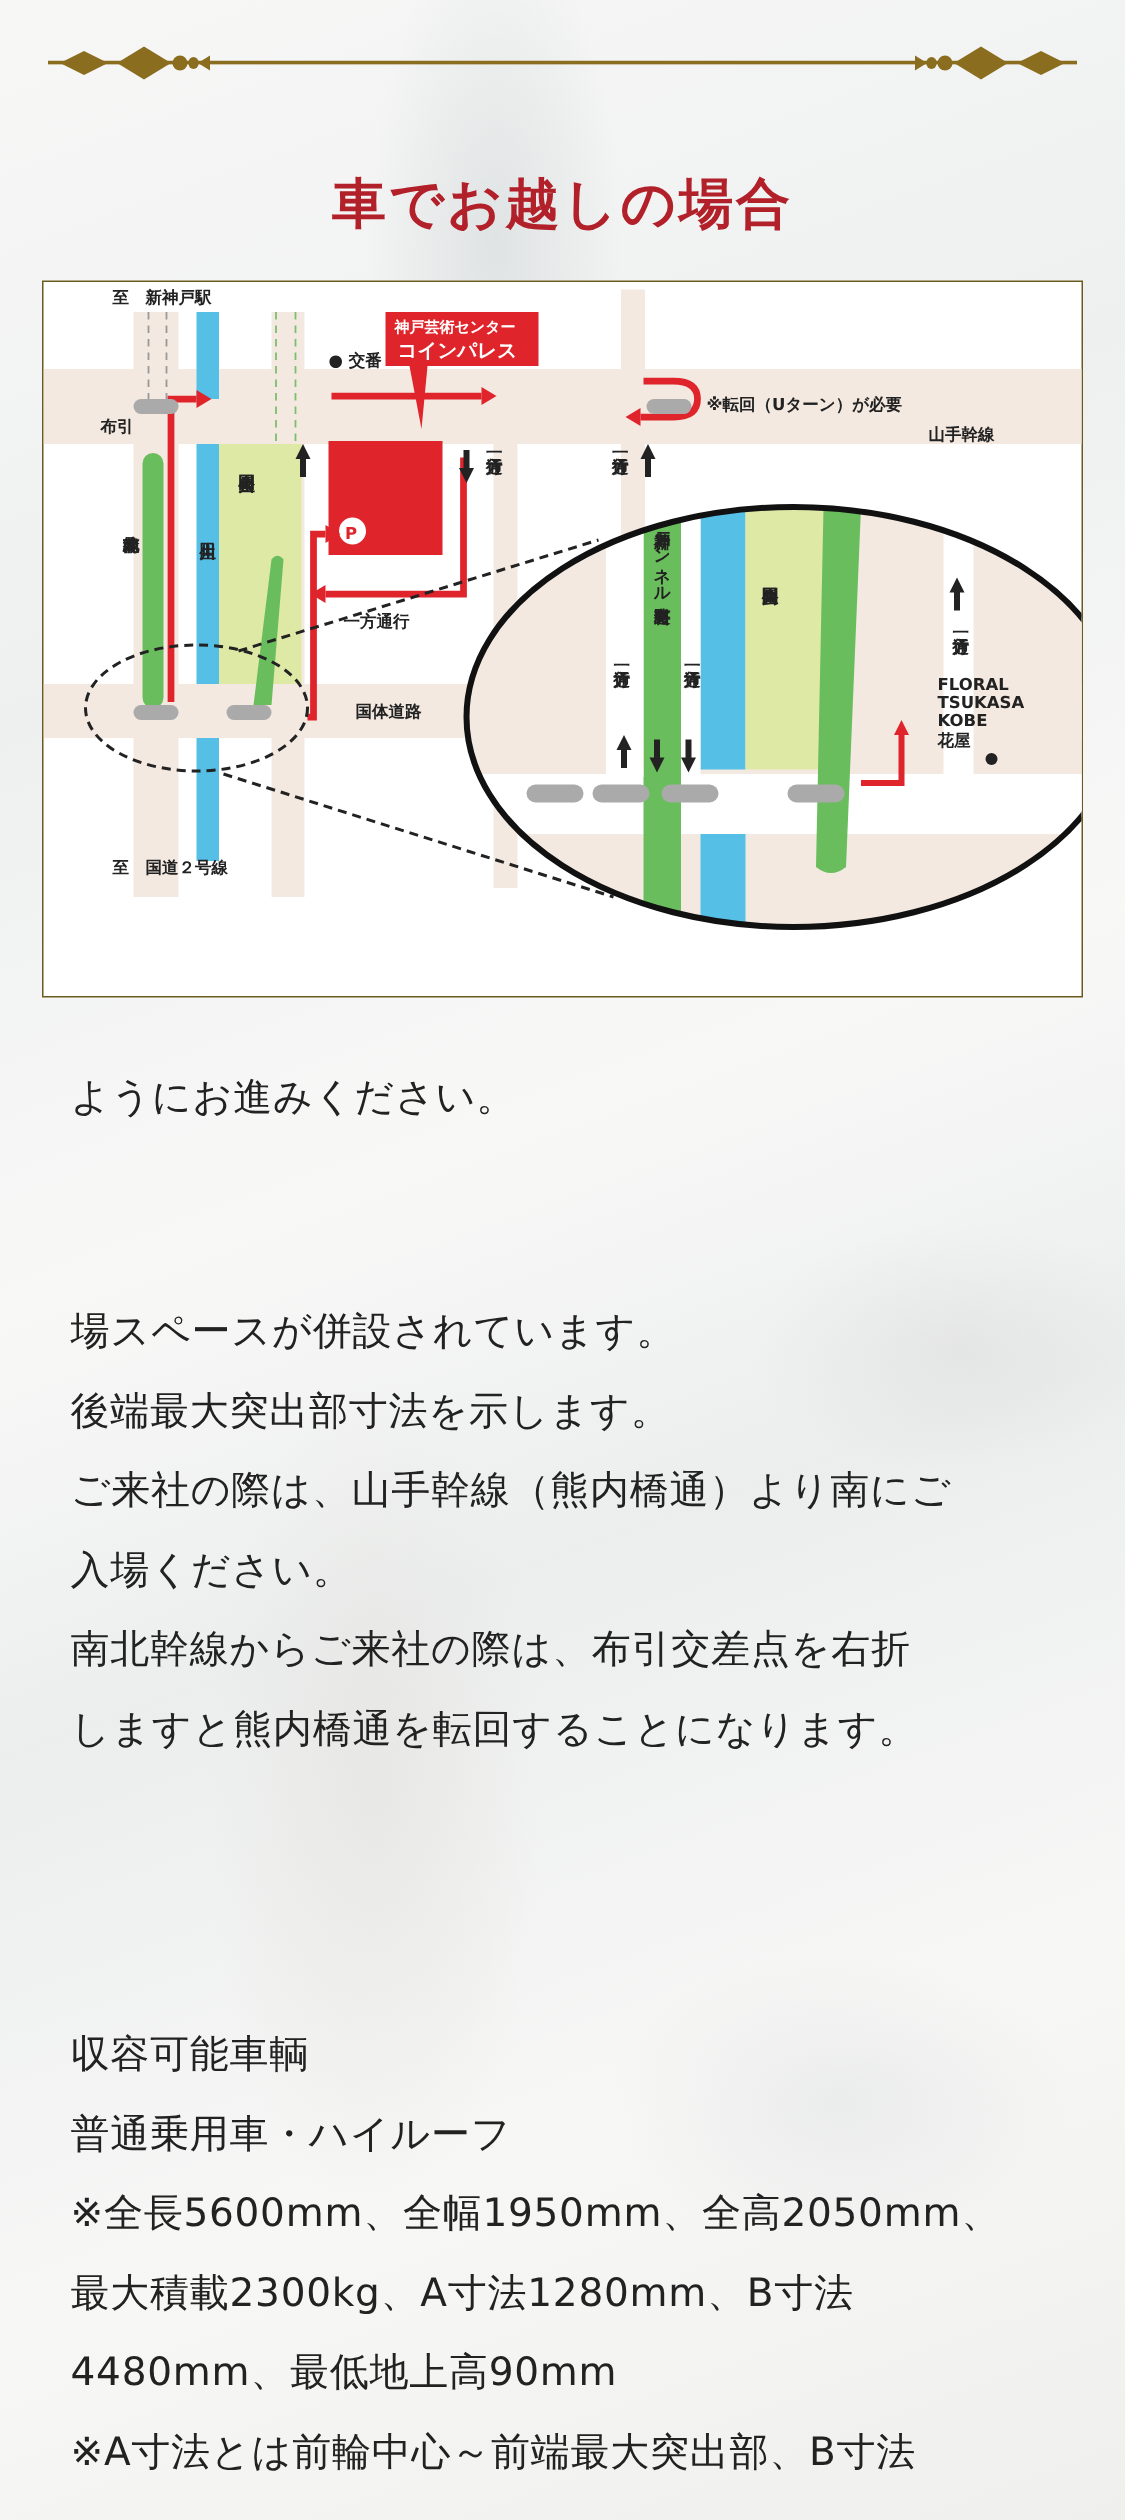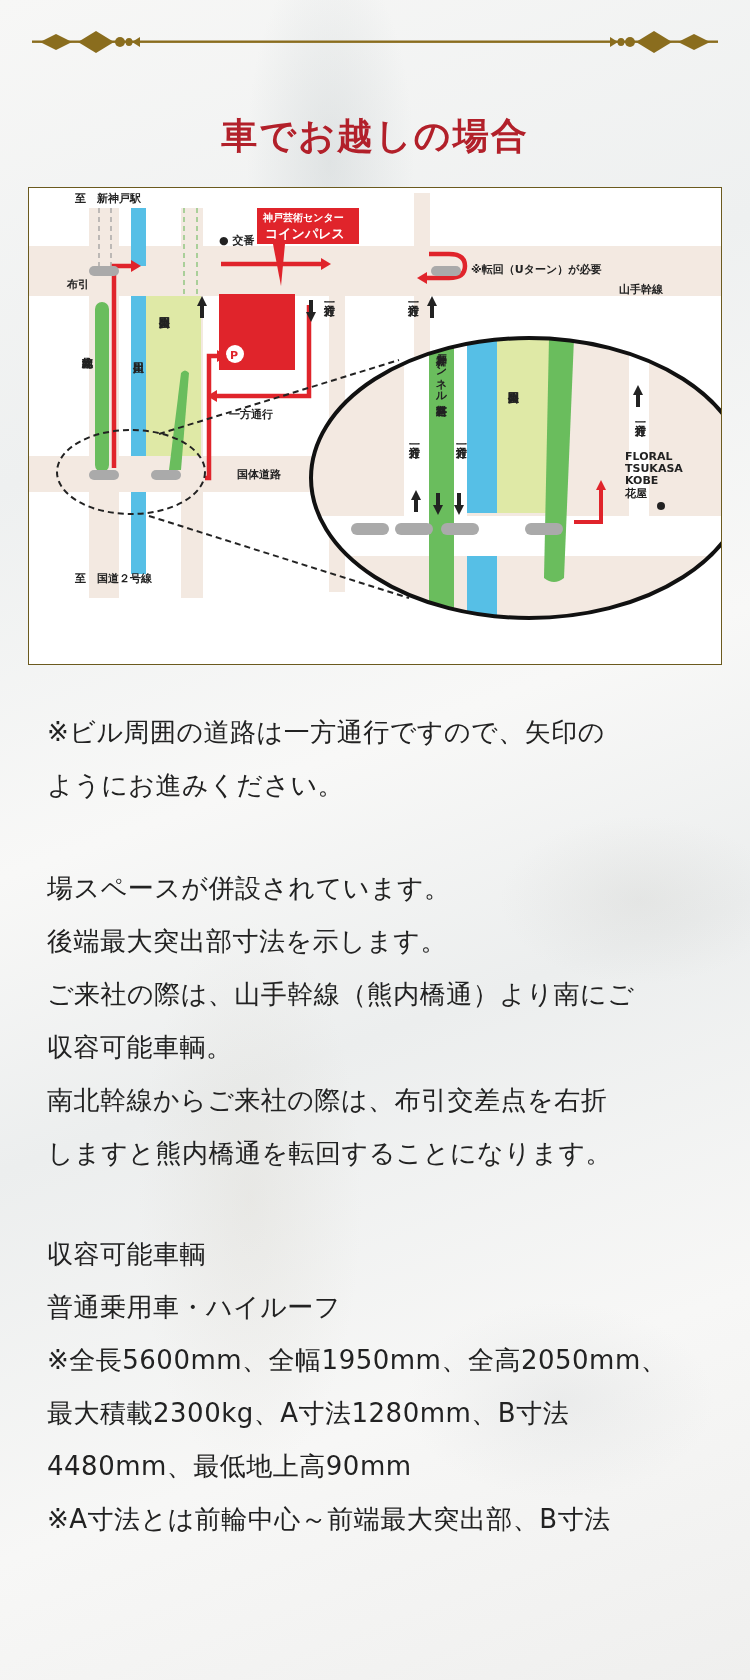--- a/index.html
+++ b/index.html
@@ -192,33 +192,32 @@
       <text x="412" y="158" class="mtext" style="writing-mode:vertical-rl">新神戸トンネル有料道路</text>
       <text x="484" y="195" class="mtext" style="writing-mode:vertical-rl">生田川公園</text>
       <text x="385" y="250" class="mtext" style="writing-mode:vertical-rl">一方通行</text>
       <text x="432" y="250" class="mtext" style="writing-mode:vertical-rl">一方通行</text>
       <text x="611" y="228" class="mtext" style="writing-mode:vertical-rl">一方通行</text>
     </g>
   </svg>
 </div>
 
 <div class="body-text" style="top:706px;">
-  <p>※ビル周囲の道路は一方通行ですので、矢印の</p>
   <p>ようにお進みください。</p>
 </div>
 
 <div class="body-text" style="top:862px;">
   <p>場スペースが併設されています。</p>
   <p>後端最大突出部寸法を示します。</p>
   <p>ご来社の際は、山手幹線（熊内橋通）より南にご</p>
-  <p>収容可能車輌。</p>
+  <p>入場ください。</p>
   <p>南北幹線からご来社の際は、布引交差点を右折</p>
   <p>しますと熊内橋通を転回することになります。</p>
 </div>
 
-<div class="body-text" style="top:1228px;">
+<div class="body-text" style="top:1344px;">
   <p>収容可能車輌</p>
   <p>普通乗用車・ハイルーフ</p>
   <p>※全長5600mm、全幅1950mm、全高2050mm、</p>
   <p>最大積載2300kg、A寸法1280mm、B寸法</p>
   <p>4480mm、最低地上高90mm</p>
   <p>※A寸法とは前輪中心～前端最大突出部、B寸法</p>
 </div>
 
 </body></html>

